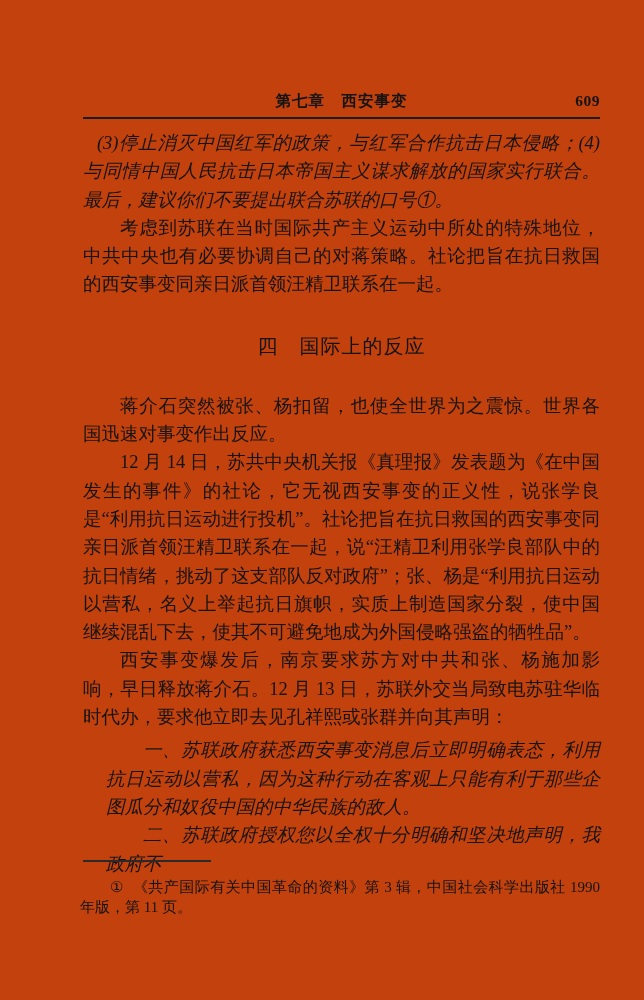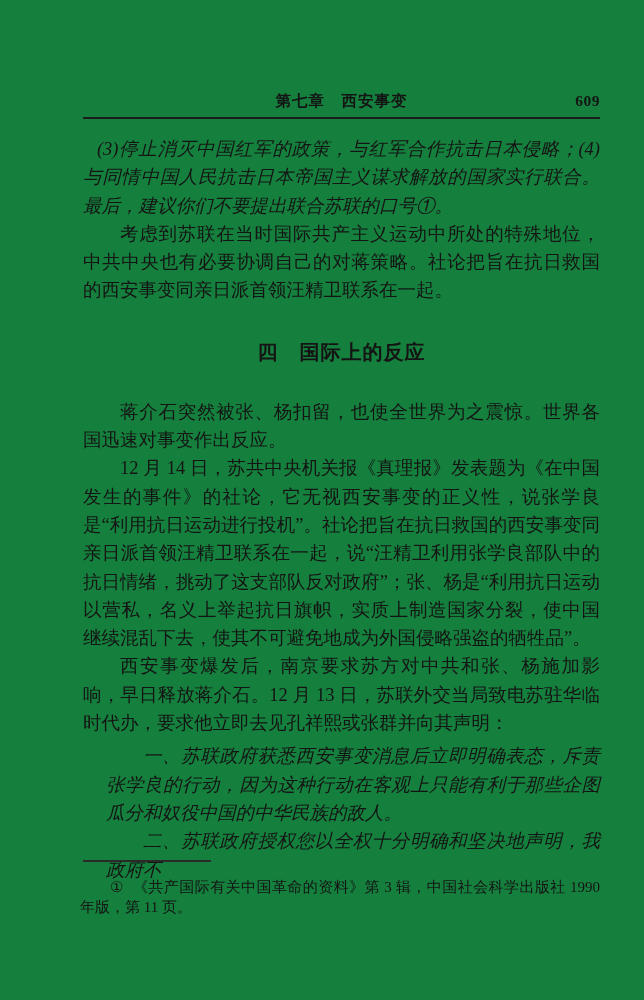--- a/index.html
+++ b/index.html
@@ -2,21 +2,21 @@
 <html><head>
 <meta charset="utf-8">
 <style>
   * { margin: 0; padding: 0; box-sizing: border-box; }
   html, body { background: #e8e8e6; }
   .page {
     position: relative;
     width: 644px;
     height: 1000px;
     margin: 0 auto;
-    background: #15803d;
+    background: #c2410c;
     color: #141414;
     font-family: "Liberation Serif", "DejaVu Serif", serif;
     overflow: hidden;
   }
   
   .running-head {
     position: absolute;
     top: 90px;
     left: 83px;
     width: 517px;
@@ -42,35 +42,35 @@
     position: absolute;
     top: 117px;
     left: 83px;
     width: 517px;
     height: 2px;
     background: #1c1c1c;
   }
   
   .text-body {
     position: absolute;
-    top: 135px;
+    top: 129px;
     left: 83px;
     width: 517px;
     font-size: 18.5px;
     line-height: 28.3px;
     text-align: justify;
   }
   .para { text-indent: 2em; }
   .para-noindent { text-indent: 0.75em; }
   .kaiti { font-style: italic; } 
   .section-heading {
     margin-top: 32px;
     margin-bottom: 31px;
     text-align: center;
-    font-weight: bold;
+    font-weight: normal;
     font-size: 20px;
     line-height: 30px;
     text-indent: 0;
     letter-spacing: 1px;
   }
   .quote-block { margin-left: 23px; margin-top: 5px; }
   .quote-item { text-indent: 2em; }
   
   .footnote-rule {
     position: absolute;
@@ -112,21 +112,21 @@
 
     <h2 class="section-heading">四　国际上的反应</h2>
 
     <p class="para">蒋介石突然被张、杨扣留，也使全世界为之震惊。世界各国迅速对事变作出反应。</p>
 
     <p class="para">12 月 14 日，苏共中央机关报《真理报》发表题为《在中国发生的事件》的社论，它无视西安事变的正义性，说张学良是“利用抗日运动进行投机”。社论把旨在抗日救国的西安事变同亲日派首领汪精卫联系在一起，说“汪精卫利用张学良部队中的抗日情绪，挑动了这支部队反对政府”；张、杨是“利用抗日运动以营私，名义上举起抗日旗帜，实质上制造国家分裂，使中国继续混乱下去，使其不可避免地成为外国侵略强盗的牺牲品”。</p>
 
     <p class="para">西安事变爆发后，南京要求苏方对中共和张、杨施加影响，早日释放蒋介石。12 月 13 日，苏联外交当局致电苏驻华临时代办，要求他立即去见孔祥熙或张群并向其声明：</p>
 
     <div class="quote-block">
-      <p class="quote-item kaiti">一、苏联政府获悉西安事变消息后立即明确表态，斥责张学良的行动，因为这种行动在客观上只能有利于那些企图瓜分和奴役中国的中华民族的敌人。</p>
+      <p class="quote-item kaiti">一、苏联政府获悉西安事变消息后立即明确表态，利用抗日运动以营私，因为这种行动在客观上只能有利于那些企图瓜分和奴役中国的中华民族的敌人。</p>
       <p class="quote-item kaiti">二、苏联政府授权您以全权十分明确和坚决地声明，我政府不</p>
     </div>
 
   </div>
 
   <div class="footnote-rule"></div>
 
   <p class="footnote">
     <span class="fn-marker">①</span><span class="fn-text">《共产国际有关中国革命的资料》第 3 辑，中国社会科学出版社 1990 年版，第 11 页。</span>
   </p>

